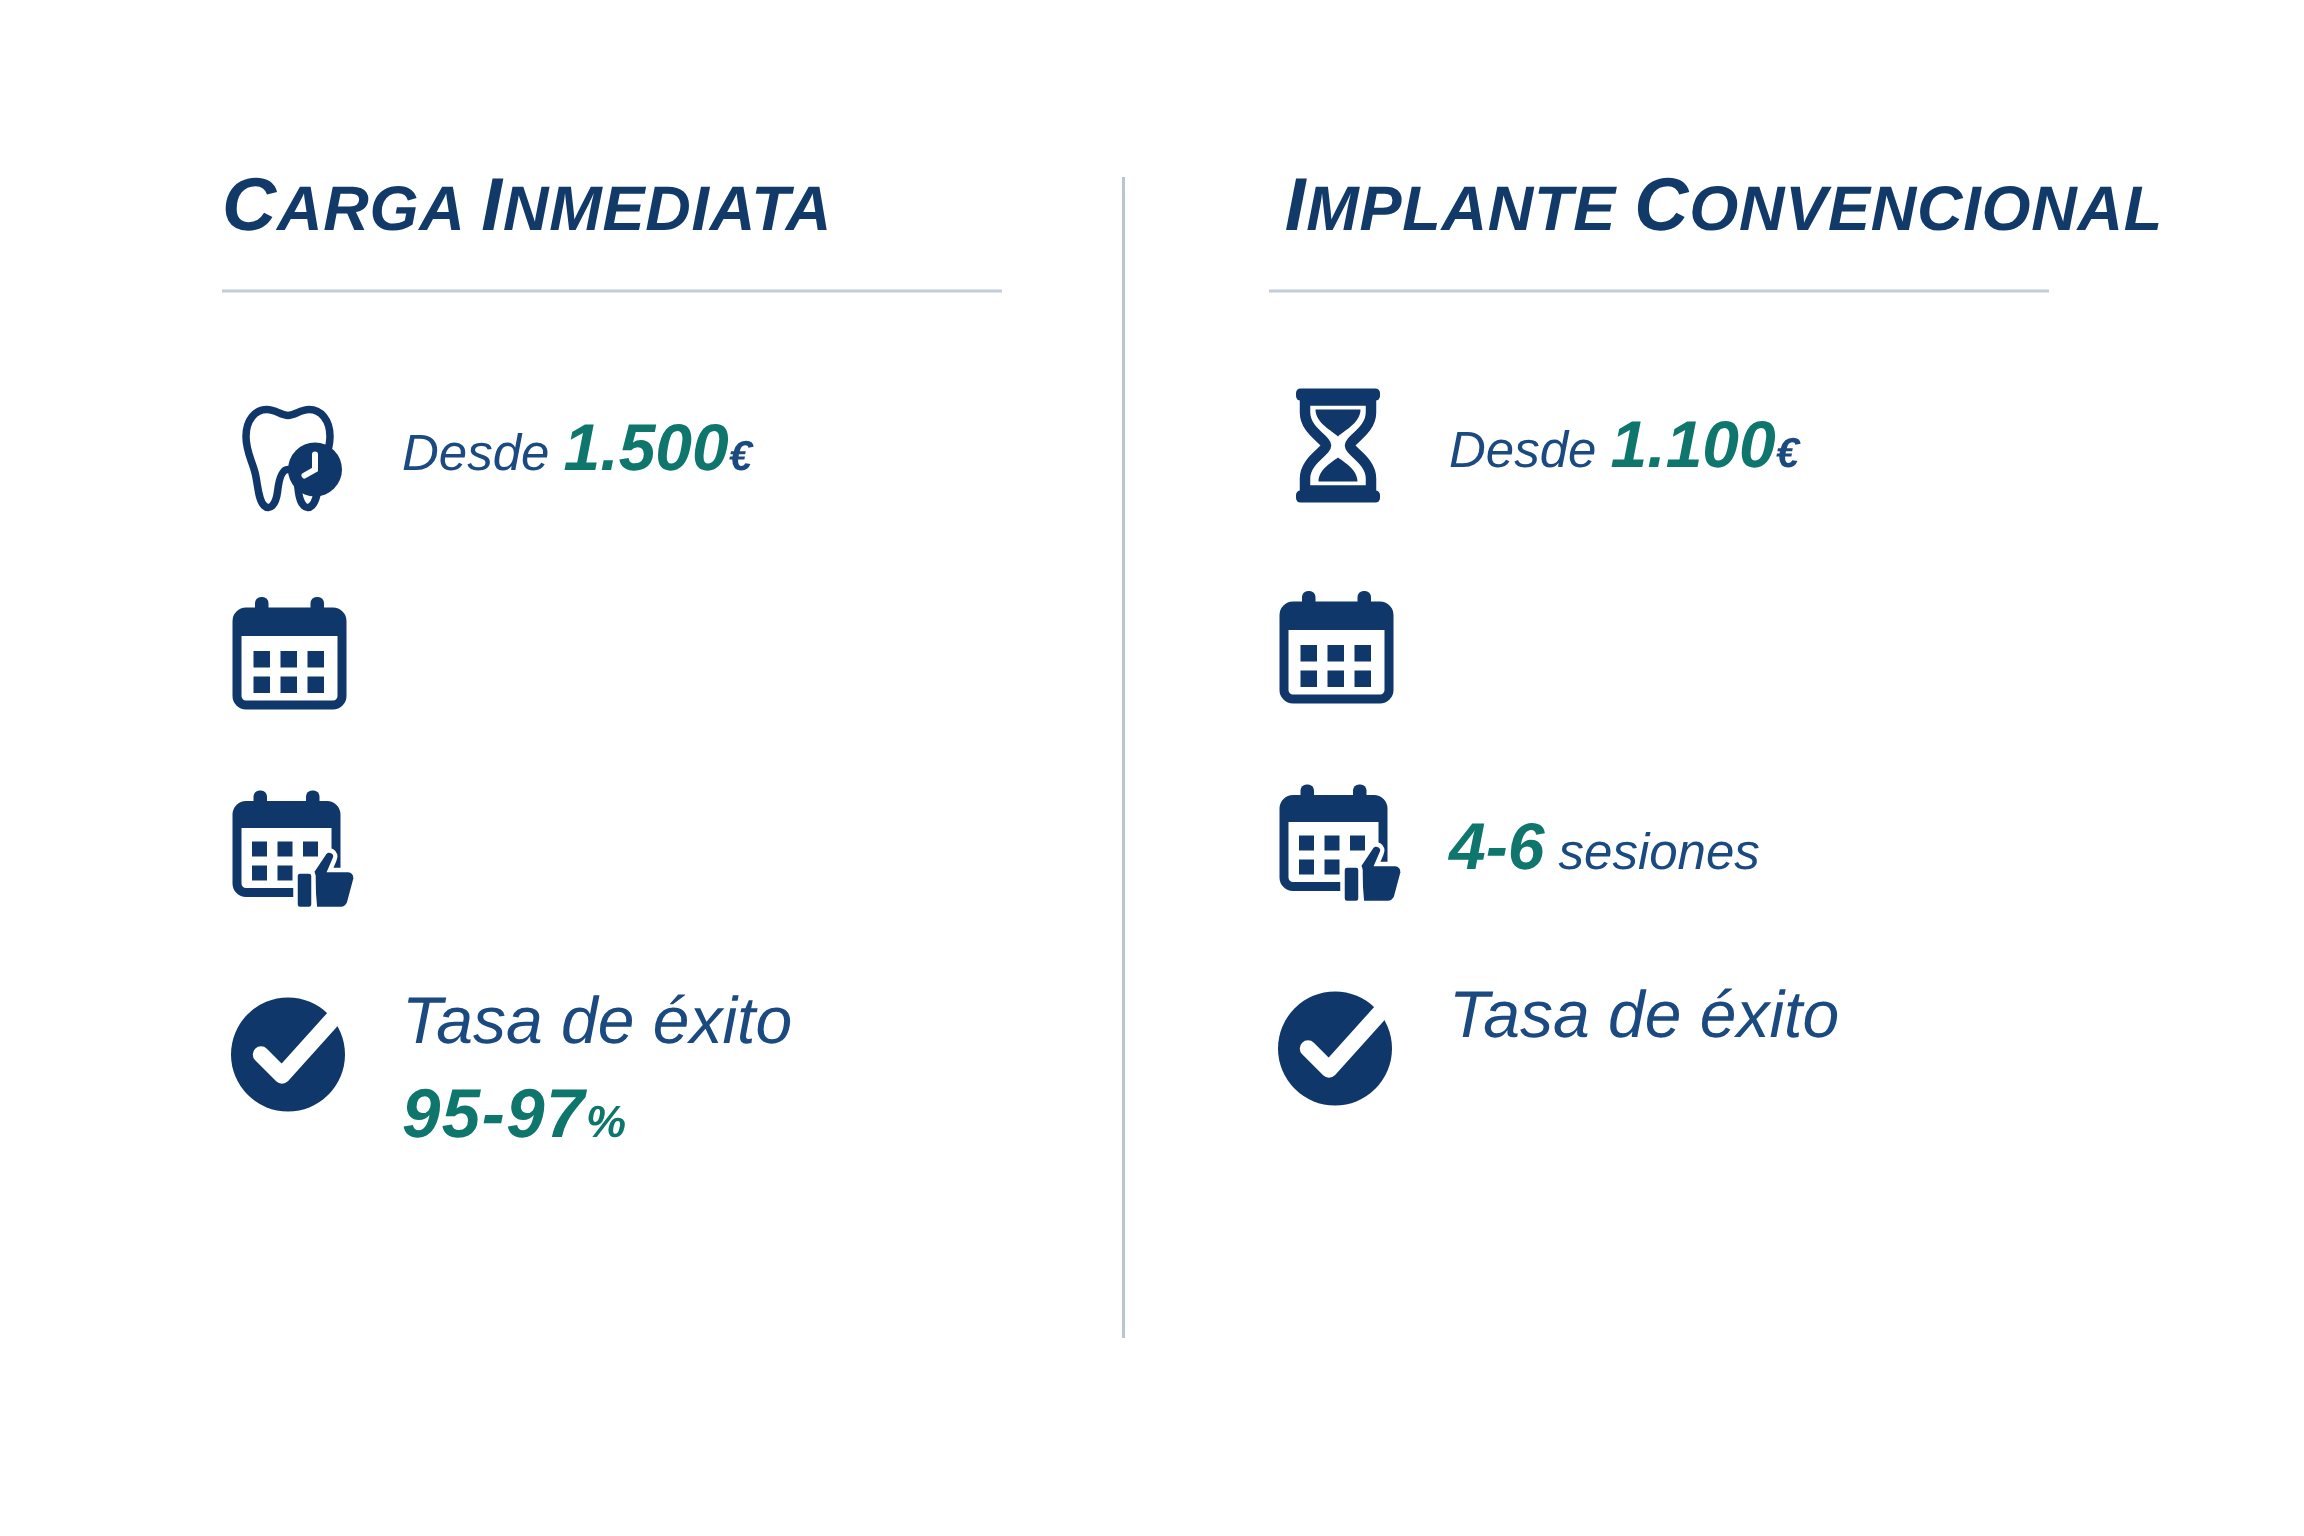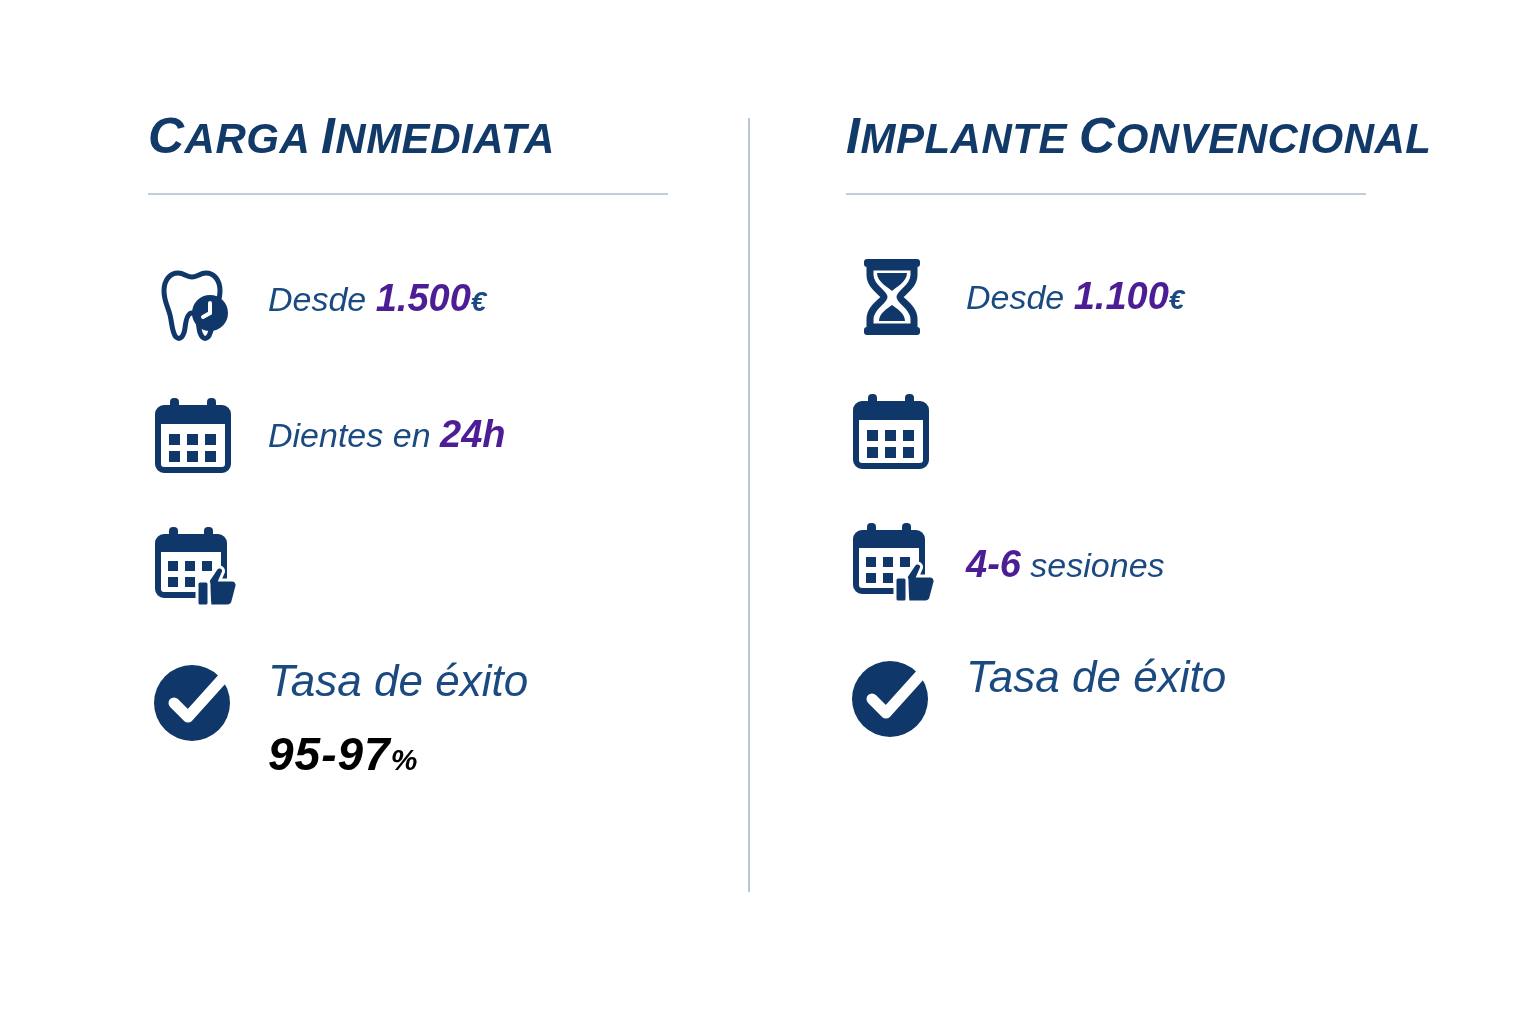--- a/index.html
+++ b/index.html
@@ -34,21 +34,22 @@
     width: 50%;
     box-sizing: border-box;
     padding-top: 110px;
   }
   .col-left {
     padding-left: 148px;
     padding-right: 60px;
   }
   .col-right {
     padding-left: 78px;
-    padding-right: 60px;
+    padding-right: 94px;
+    text-align: right;
   }
   .col-title {
     font-family: "Liberation Sans", sans-serif;
     font-weight: bold;
     color: #113a68;
     font-size: 42px;
     letter-spacing: 0.5px;
     white-space: nowrap;
     line-height: 1.05;
   }
@@ -80,36 +81,36 @@
     align-items: center;
     justify-content: flex-start;
   }
   .text-cell {
     font-size: 34px;
     color: #1b4a80;
     line-height: 1.25;
   }
   .text-cell .strong {
     font-weight: bold;
-    font-size: 38px;
-    color: #4c1d95;
+    font-size: 44px;
+    color: #0f766e;
   }
   .text-cell .euro {
     font-size: 28px;
     font-weight: bold;
   }
   .text-cell .pct {
     font-size: 30px;
   }
   .success-value {
     display: block;
     font-weight: bold;
     font-size: 46px;
-    margin-top: 18px;
-    color: #000000;
+    margin-top: 6px;
+    color: #0f766e;
     letter-spacing: 1px;
   }
   .success-label {
     display: block;
     font-size: 44px;
     color: #1b4a80;
   }
   svg { display: block; }
 </style>
 </head>
@@ -144,21 +145,20 @@
             <rect x="22" y="8" width="9" height="18" rx="4" fill="#10376a"></rect>
             <rect x="59" y="8" width="9" height="18" rx="4" fill="#10376a"></rect>
             <rect x="21" y="44" width="11" height="11" fill="#10376a"></rect>
             <rect x="39" y="44" width="11" height="11" fill="#10376a"></rect>
             <rect x="57" y="44" width="11" height="11" fill="#10376a"></rect>
             <rect x="21" y="61" width="11" height="11" fill="#10376a"></rect>
             <rect x="39" y="61" width="11" height="11" fill="#10376a"></rect>
             <rect x="57" y="61" width="11" height="11" fill="#10376a"></rect>
           </svg>
         </div>
-        <div class="text-cell"><span>Dientes en </span><span class="strong">24h</span><span></span></div>
       </div>
 
       <div class="row">
         <div class="icon-cell">
           <svg width="100" height="100" viewBox="0 0 100 100">
             <rect x="10" y="18" width="66" height="58" rx="6" fill="none" stroke="#10376a" stroke-width="6"></rect>
             <rect x="10" y="18" width="66" height="15" fill="#10376a"></rect>
             <rect x="21" y="8" width="9" height="18" rx="4" fill="#10376a"></rect>
             <rect x="56" y="8" width="9" height="18" rx="4" fill="#10376a"></rect>
             <rect x="20" y="42" width="10" height="10" fill="#10376a"></rect>

